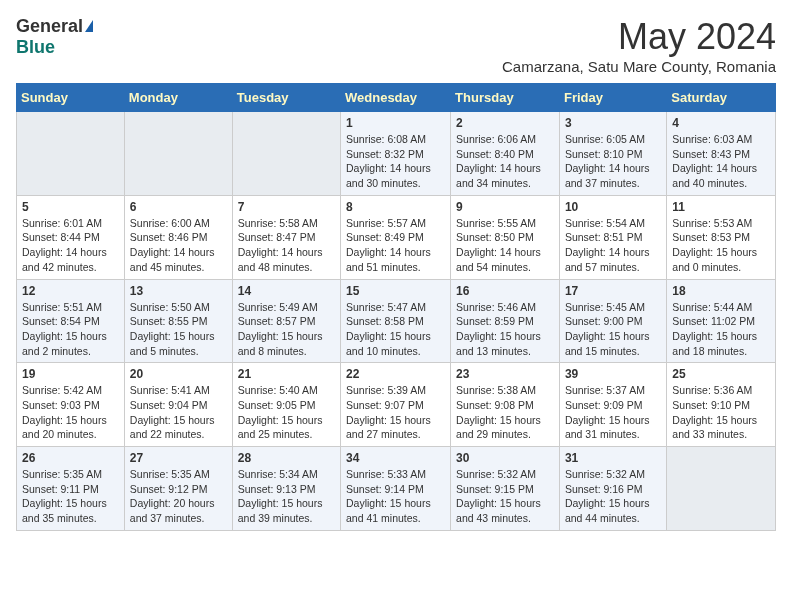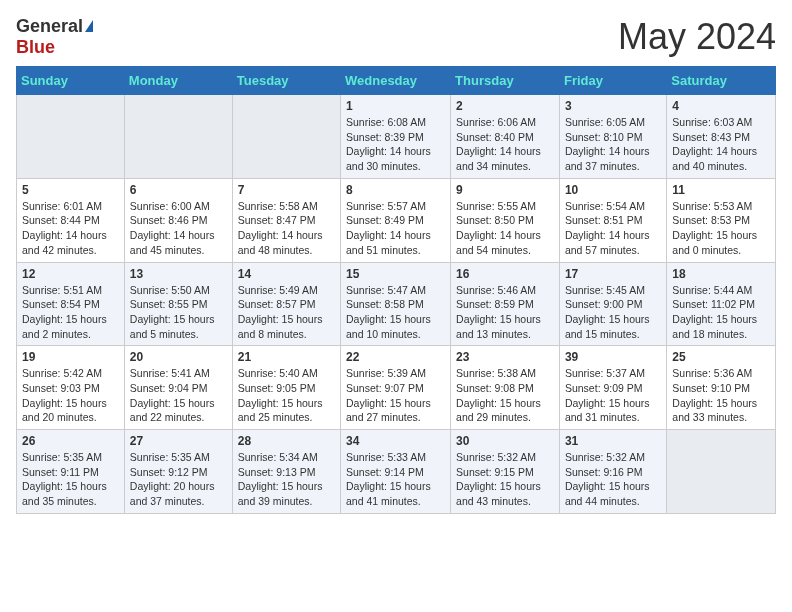--- a/index.html
+++ b/index.html
@@ -44,21 +44,21 @@
     .location {
       font-size: 15px;
       color: #333;
     }
     table {
       width: 100%;
       border-collapse: collapse;
     }
     thead tr th {
       background-color: #2a6db5;
-      color: #5eead4;
+      color: #fef9c3;
       font-size: 13px;
       padding: 6px 4px;
       text-align: left;
       border: 1px solid #2a6db5;
       margin-left: 34px;
     }
     tbody tr td {
       vertical-align: top;
       border: 1px solid #ccc;
       padding: 4px 5px;
@@ -87,24 +87,25 @@
   </style>
 </head>
 <body>
 
 <div class="header">
   <div class="logo">
     <div class="logo-line">
       <span style="font-size:18px;font-weight:bold;color:#333;">General</span>
       <div class="logo-triangle"></div>
     </div>
-    <span style="font-size:18px;font-weight:bold;color:#b91c1c;">Blue</span>
+    <span style="font-size:18px;font-weight:bold;color:#0f766e;">Blue</span>
   </div>
   <div class="title-block">
     <div class="month-title">May 2024</div>
+    <div class="location">Camarzana, Satu Mare County, Romania</div>
   </div>
 </div>
 
 <table>
   <thead>
     <tr>
     <th>Sunday</th>
         <th>Monday</th>
         <th>Tuesday</th>
         <th>Wednesday</th>
@@ -115,21 +116,21 @@
   </thead>
   <tbody id="calendar-body">
   <tr>
         <td class="empty-cell"></td>
         <td class="empty-cell"></td>
         <td class="empty-cell"></td>
         <td>
           <div class="day-number">1</div>
           <div class="day-info">
             <div>Sunrise: 6:08 AM</div>
-            <div>Sunset: 8:39 PM</div>
+            <div>Sunset: 8:32 PM</div>
             <div>Daylight: 14 hours and 30 minutes.</div>
           </div>
         </td>
         <td>
           <div class="day-number">2</div>
           <div class="day-info">
             <div>Sunrise: 6:06 AM</div>
             <div>Sunset: 8:40 PM</div>
             <div>Daylight: 14 hours and 34 minutes.</div>
           </div>

